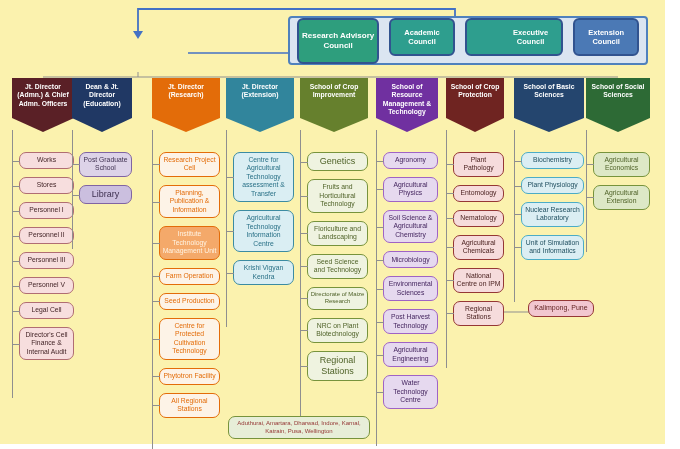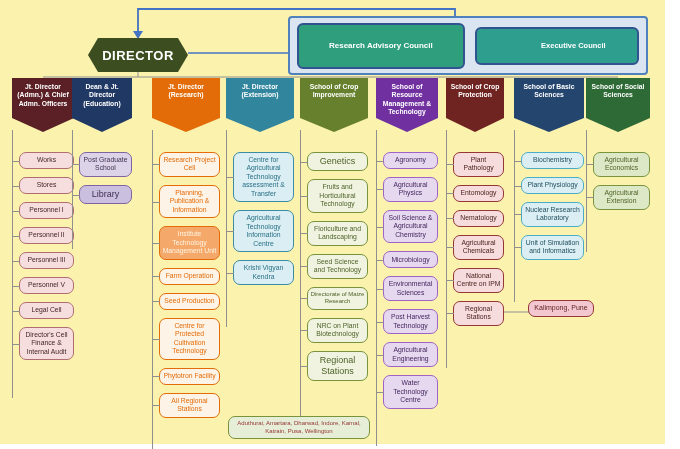--- a/index.html
+++ b/index.html
@@ -5,23 +5,23 @@
   html,body{margin:0;padding:0;background:#ffffff;font-family:"Liberation Sans",sans-serif;}
   #canvas{position:relative;width:680px;height:449px;background:#ffffff;overflow:hidden;}
   .chart-bg{position:absolute;left:0;top:0;width:665px;height:444px;background:#fbf2ae;}
   #connectors{position:absolute;left:0;top:0;pointer-events:none;}
 
   .director{position:absolute;left:88px;top:38px;width:100px;height:34px;background:#3c4d20;
     clip-path:polygon(10% 0,90% 0,100% 50%,90% 100%,10% 100%,0 50%);
     color:#fff;font-weight:bold;font-size:13px;letter-spacing:.5px;
     display:flex;align-items:center;justify-content:center;}
 
-  .council-panel{position:absolute;left:288px;top:16px;width:360px;height:59px;background:#dbe5f1;
+  .council-panel{position:absolute;left:288px;top:16px;width:360px;height:49px;background:#dbe5f1;
     border:2px solid #4f81bd;border-radius:4px;box-sizing:border-box;
-    display:flex;align-items:center;gap:10px;padding:0 7px;}
+    display:flex;gap:10px;padding:0 7px;}
   .council{border:2px solid #31538f;border-radius:6px;color:#fff;font-weight:bold;font-size:7.5px;
     text-align:center;display:flex;align-items:center;justify-content:center;
     padding:3px;box-sizing:border-box;flex:1;height:38px;line-height:1.25;}
   .council:first-child{height:46px;flex:1.3;font-size:8px;}
 
   .col{position:absolute;top:78px;}
   .col-header{position:relative;height:54px;color:#fff;font-weight:bold;font-size:6.8px;line-height:1.25;
     clip-path:polygon(0 0,100% 0,100% 74%,50% 100%,0 74%);
     display:flex;align-items:flex-start;justify-content:center;text-align:center;
     padding:5px 3px 0;box-sizing:border-box;}
@@ -44,25 +44,26 @@
 
   <svg id="connectors" width="680" height="449" viewBox="0 0 680 449">
     <path d="M138,37 L138,9 L455,9 L455,17" fill="none" stroke="#4472c4" stroke-width="1.8"></path>
     <polygon points="133,31 143,31 138,39" fill="#4472c4"></polygon>
     <line x1="188" y1="53" x2="288" y2="53" stroke="#4472c4" stroke-width="1.5"></line>
     <line x1="138" y1="72" x2="138" y2="77" stroke="#8f8f8f" stroke-width="1"></line>
     <line x1="43" y1="77" x2="618" y2="77" stroke="#8f8f8f" stroke-width="1"></line>
     <line x1="504" y1="312" x2="530" y2="312" stroke="#8f8f8f" stroke-width="1"></line>
   </svg>
 
-  <div class="director">DIRECTOR</div>
 
   <div class="council-panel" id="council-row">
       <div class="council" style="background: rgb(46, 158, 125);">Research Advisory Council</div>
+      <div class="council" style="background: rgb(46, 158, 142);">Academic Council</div>
       <div class="council" style="background: rgb(46, 158, 142); padding-left: 36px;">Executive Council</div>
+      <div class="council" style="background: rgb(75, 121, 181);">Extension Council</div>
     </div>
 <div class="col" style="left: 12px; width: 62px;">
       <div class="col-header" style="background: rgb(90, 32, 38);">Jt. Director (Admn.) &amp; Chief Admn. Officers</div>
       <div class="vline" style="height: 267.5px;"></div>
       <div class="boxes">
         <div class="box" style="background: rgb(247, 222, 222); border-color: rgb(176, 109, 114); color: rgb(67, 36, 39);">Works</div>
         <div class="box" style="background: rgb(247, 222, 222); border-color: rgb(176, 109, 114); color: rgb(67, 36, 39);">Stores</div>
         <div class="box" style="background: rgb(247, 222, 222); border-color: rgb(176, 109, 114); color: rgb(67, 36, 39);">Personnel I</div>
         <div class="box" style="background: rgb(247, 222, 222); border-color: rgb(176, 109, 114); color: rgb(67, 36, 39);">Personnel II</div>
         <div class="box" style="background: rgb(247, 222, 222); border-color: rgb(176, 109, 114); color: rgb(67, 36, 39);">Personnel III</div>

